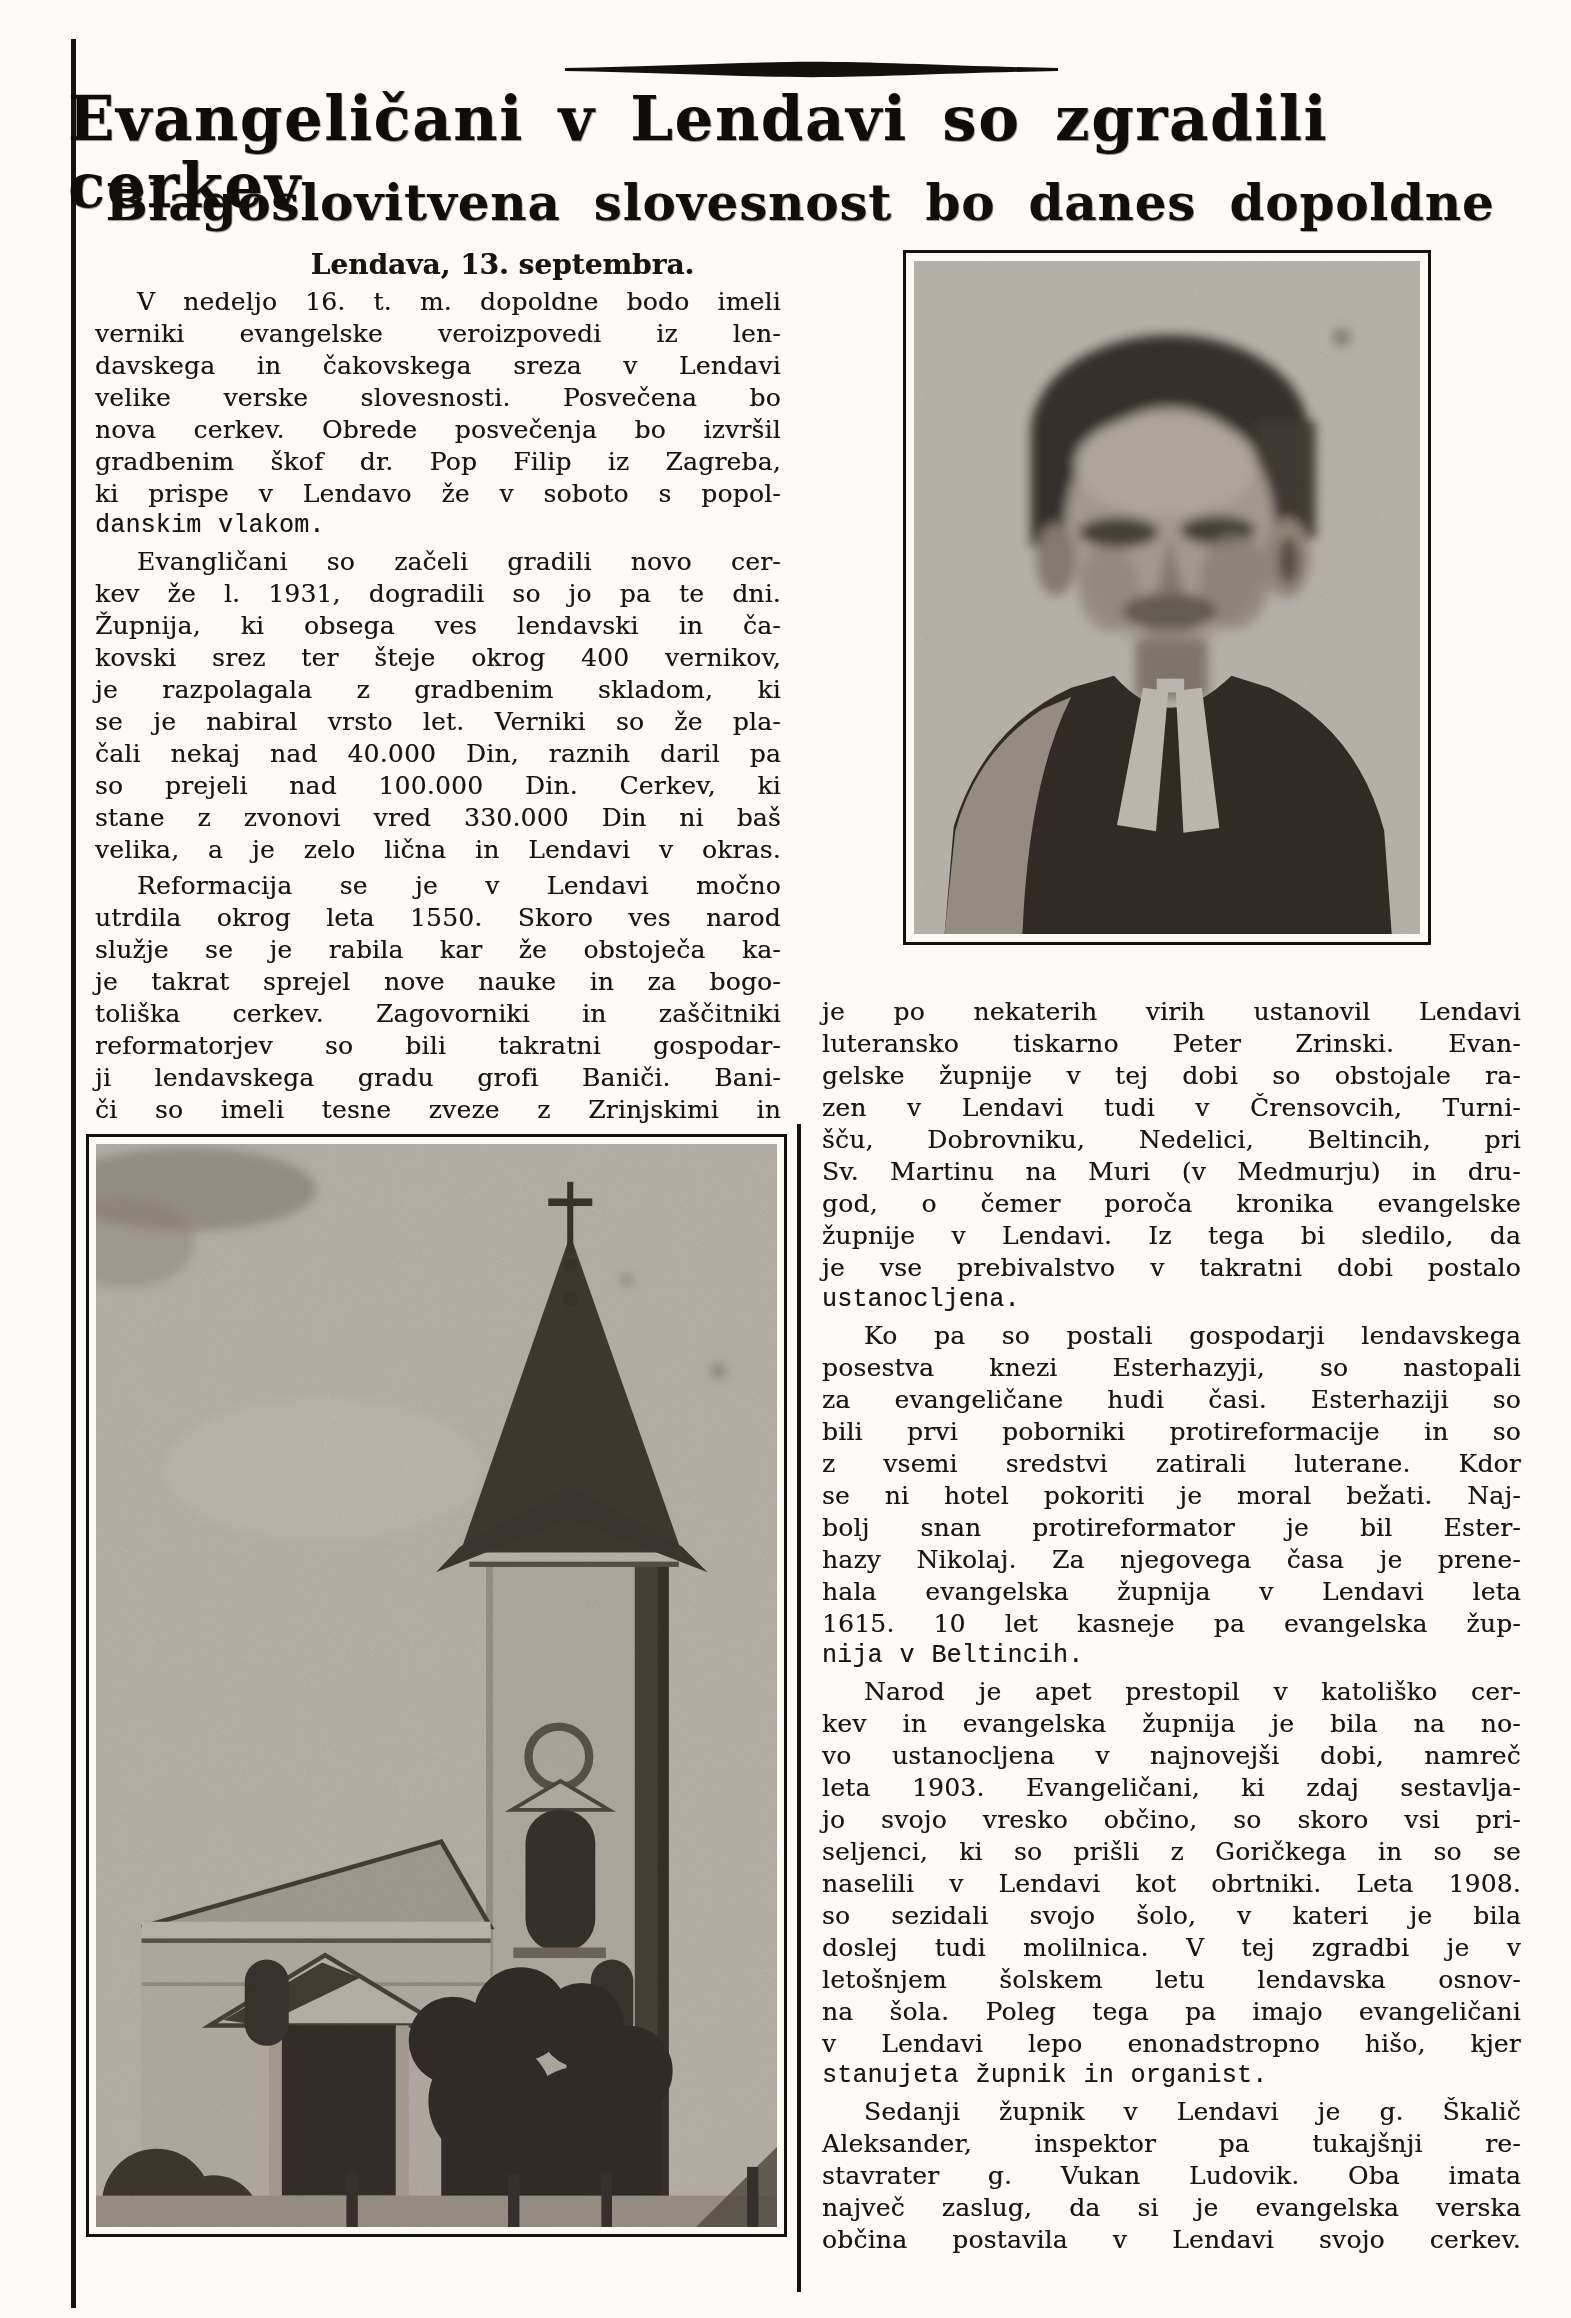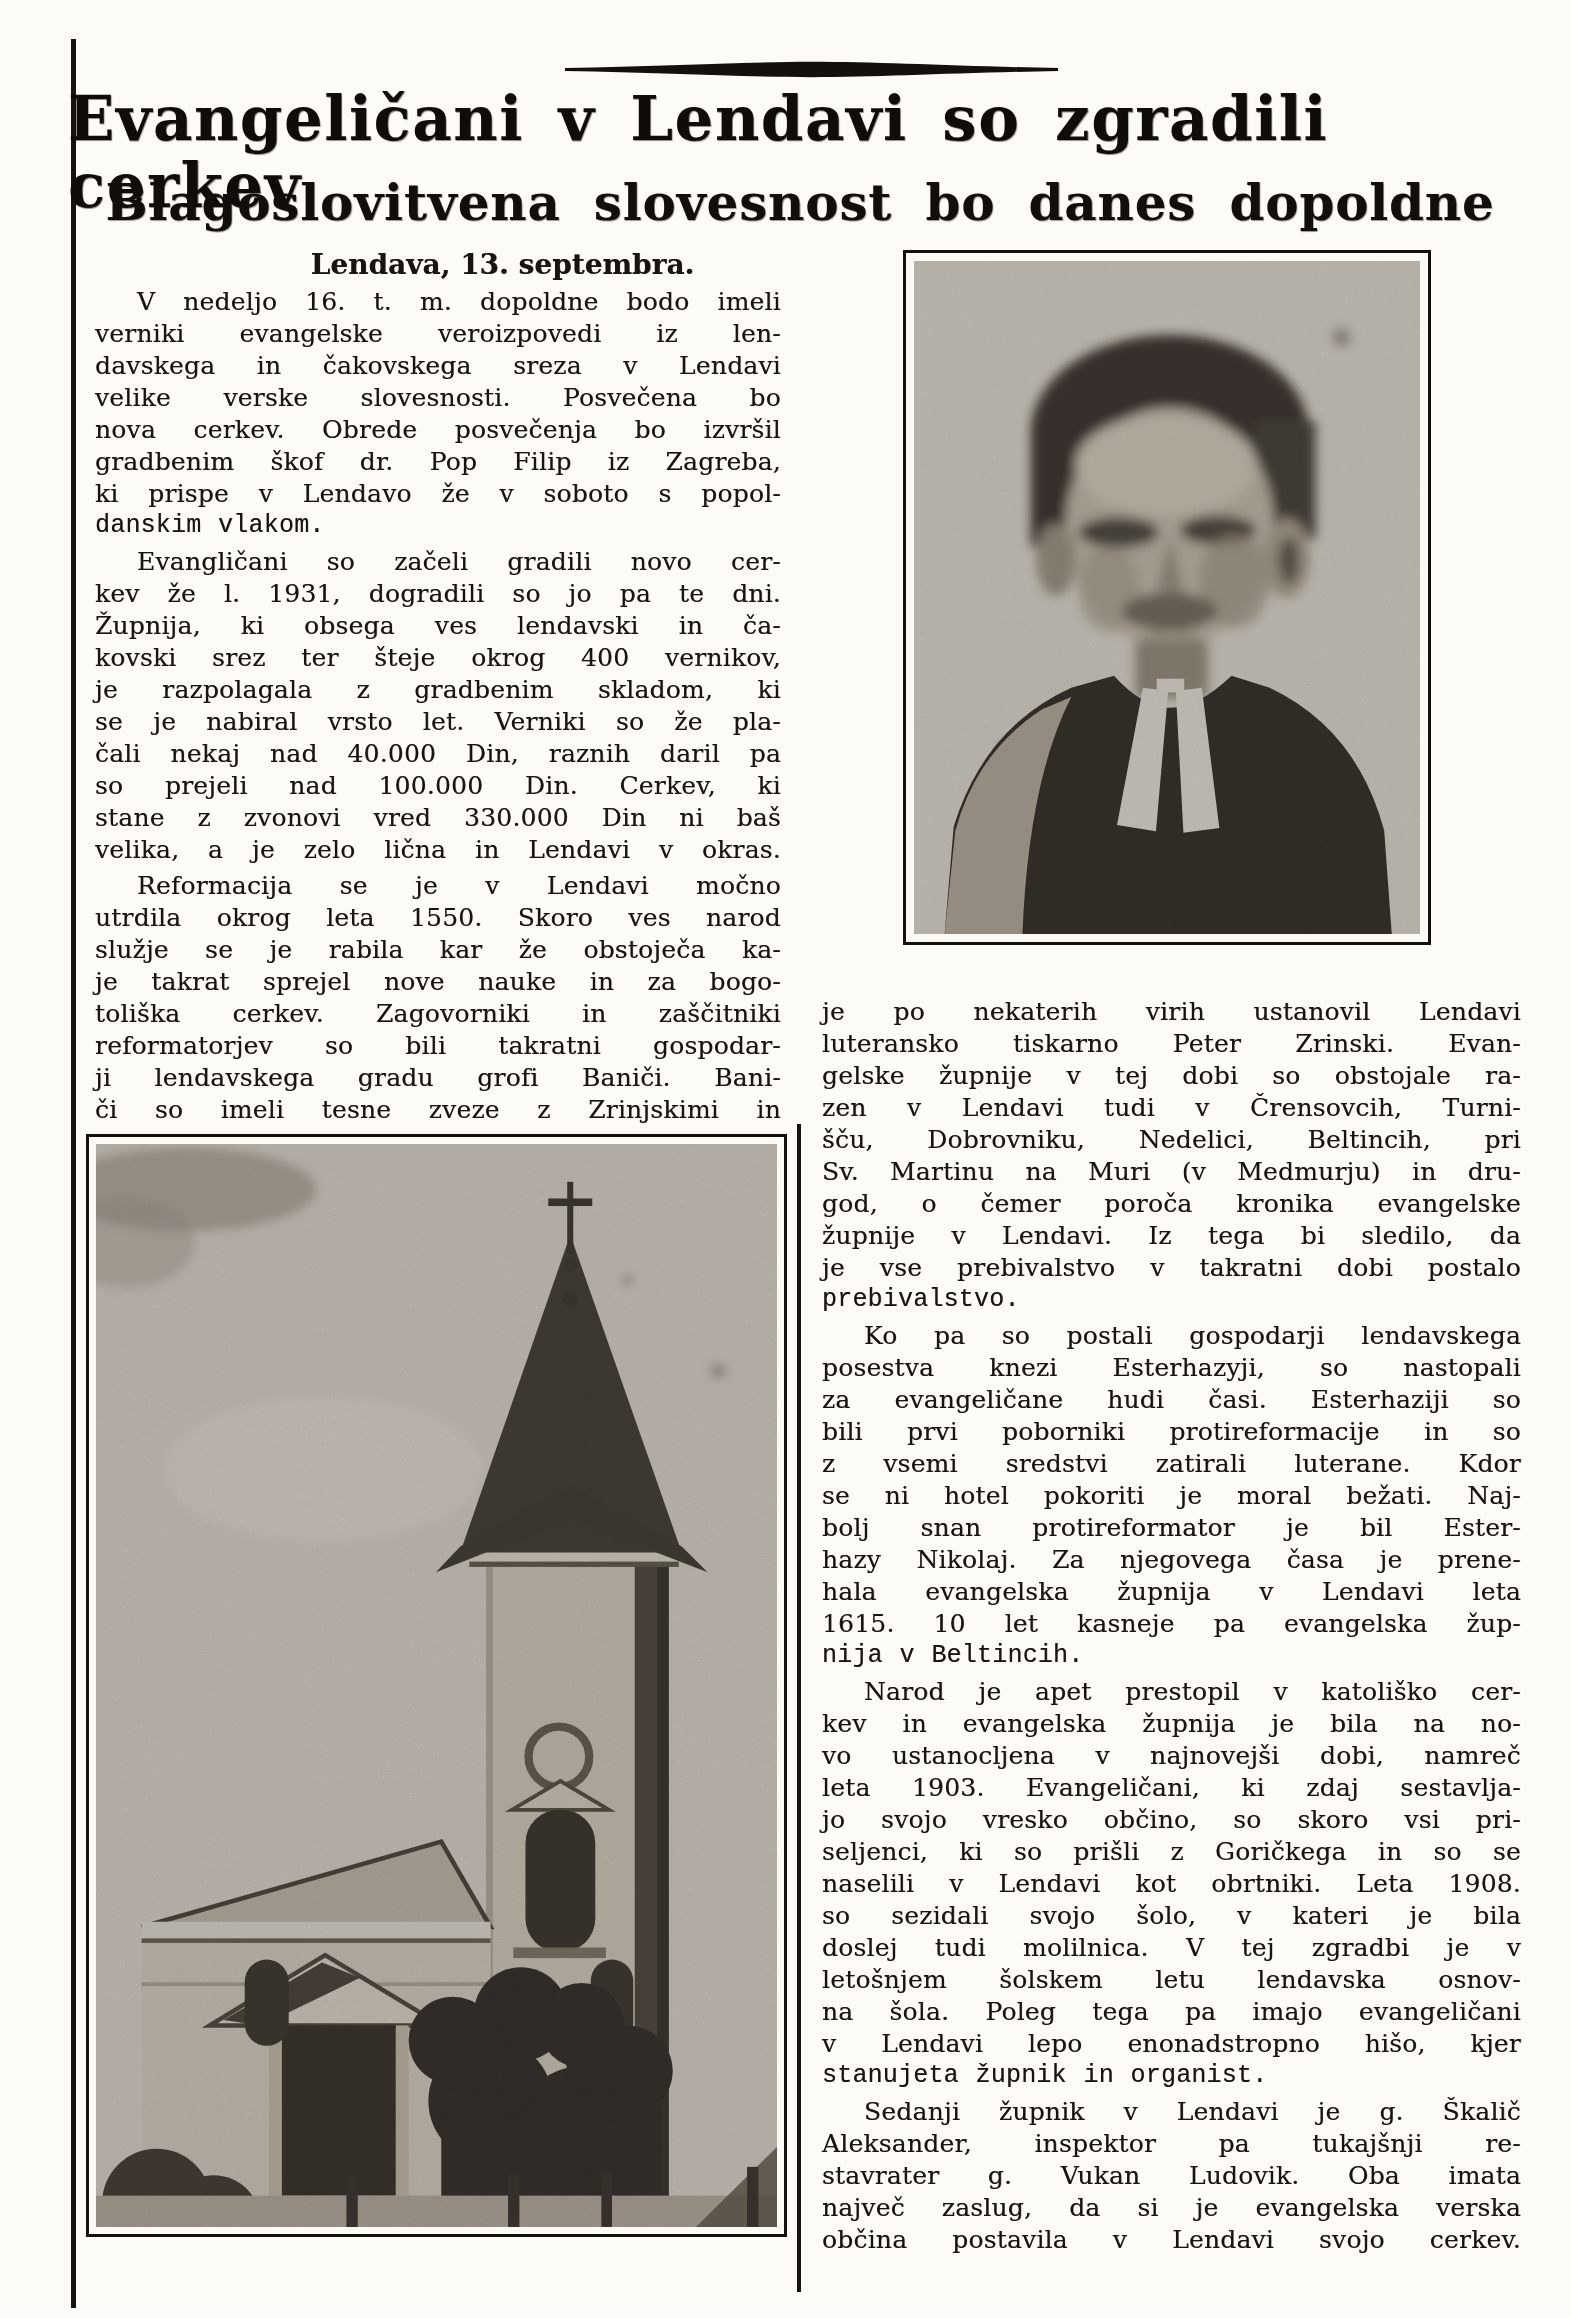--- a/index.html
+++ b/index.html
@@ -105,21 +105,21 @@
       <div class="para">
         <div class="line">je po nekaterih virih ustanovil Lendavi</div>
         <div class="line">luteransko tiskarno Peter Zrinski. Evan-</div>
         <div class="line">gelske župnije v tej dobi so obstojale ra-</div>
         <div class="line">zen v Lendavi tudi v Črensovcih, Turni-</div>
         <div class="line">šču, Dobrovniku, Nedelici, Beltincih, pri</div>
         <div class="line">Sv. Martinu na Muri (v Medmurju) in dru-</div>
         <div class="line">god, o čemer poroča kronika evangelske</div>
         <div class="line">župnije v Lendavi. Iz tega bi sledilo, da</div>
         <div class="line">je vse prebivalstvo v takratni dobi postalo</div>
-        <div class="line last">prebivalstvo.</div>
+        <div class="line last">ustanocljena.</div>
       </div>
       <div class="para">
         <div class="line first">Ko pa so postali gospodarji lendavskega</div>
         <div class="line">posestva knezi Esterhazyji, so nastopali</div>
         <div class="line">za evangeličane hudi časi. Esterhaziji so</div>
         <div class="line">bili prvi poborniki protireformacije in so</div>
         <div class="line">z vsemi sredstvi zatirali luterane. Kdor</div>
         <div class="line">se ni hotel pokoriti je moral bežati. Naj-</div>
         <div class="line">bolj snan protireformator je bil Ester-</div>
         <div class="line">hazy Nikolaj. Za njegovega časa je prene-</div>

